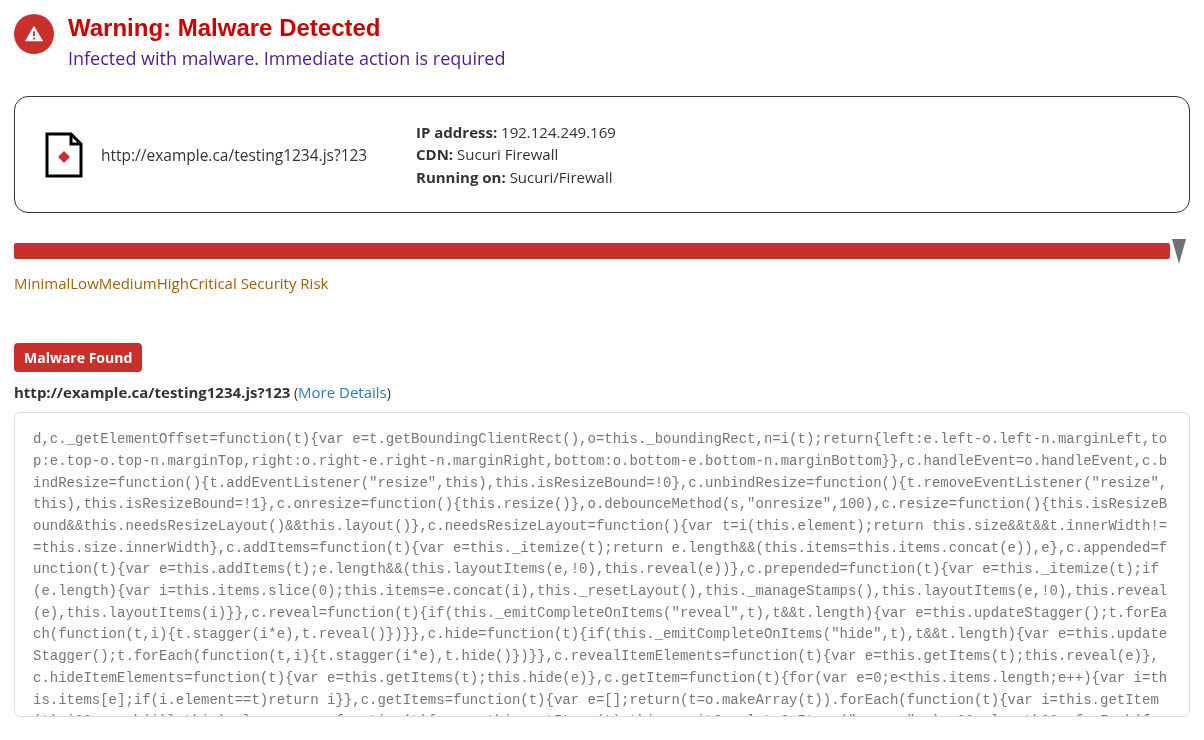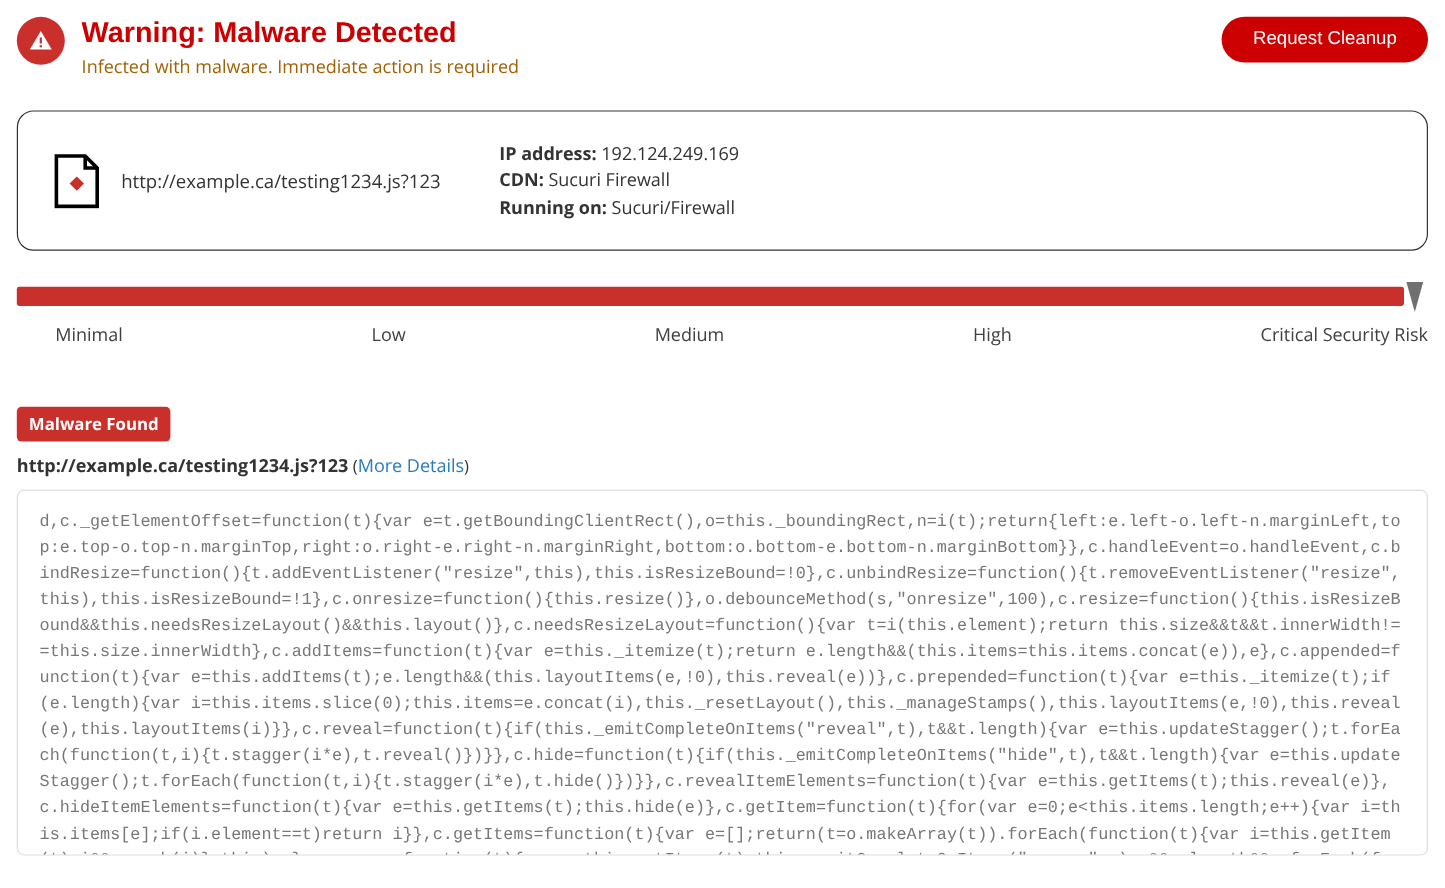--- a/index.html
+++ b/index.html
@@ -35,22 +35,22 @@
       flex-shrink: 0;
     }
     .warning-title {
       color: #cc0000;
       font-size: 24px;
       font-weight: 700;
       line-height: 1.2;
       font-family: -apple-system, BlinkMacSystemFont, "Segoe UI", sans-serif;
     }
     .warning-subtitle {
-      color: #a16207;
-      font-size: 15px;
+      color: #4c1d95;
+      font-size: 18px;
       margin-top: 3px;
     }
     .request-btn {
       background: #cc0000;
       color: #fff;
       border: none;
       border-radius: 22px;
       padding: 10px 26px;
       font-size: 15.5px;
       font-weight: 400;
@@ -120,24 +120,23 @@
       right: 4px;
       top: -4px;
       width: 0;
       height: 0;
       border-left: 7px solid transparent;
       border-right: 7px solid transparent;
       border-top: 25px solid #707070;
     }
     .risk-labels {
       display: flex;
-      justify-content: space-between;
-      font-size: 15px;
-      color: #404040;
-      margin-left: 32px;
+      justify-content: flex-start;
+      font-size: 15px;
+      color: #a16207;
     }
 
     
     .malware-badge {
       display: inline-block;
       background: #c9302c;
       color: #ffffff;
       font-weight: 700;
       font-size: 14px;
       padding: 5px 10px;
@@ -193,21 +192,20 @@
         <path d="M12 3 L22 20 L2 20 Z" fill="#fff"></path>
         <rect x="11" y="9" width="2" height="5.5" fill="#c9302c"></rect>
         <rect x="11" y="16" width="2" height="2" fill="#c9302c"></rect>
       </svg>
     </div>
     <div>
       <div class="warning-title">Warning: Malware Detected</div>
       <div class="warning-subtitle">Infected with malware. Immediate action is required</div>
     </div>
   </div>
-  <button class="request-btn">Request Cleanup</button>
 </div>
 
 <div class="info-card">
   <div class="url-col">
     <svg class="doc-icon" viewBox="0 0 38 46">
       <path d="M2 2 H26 L36 12 V44 H2 Z" fill="#fff" stroke="#000" stroke-width="3" stroke-linejoin="miter"></path>
       <path d="M26 2 V12 H36" fill="none" stroke="#000" stroke-width="3"></path>
       <path d="M19 19 L25 25 L19 31 L13 25 Z" fill="#c9302c"></path>
     </svg>
     <span class="url-text">http://example.ca/testing1234.js?123</span>

